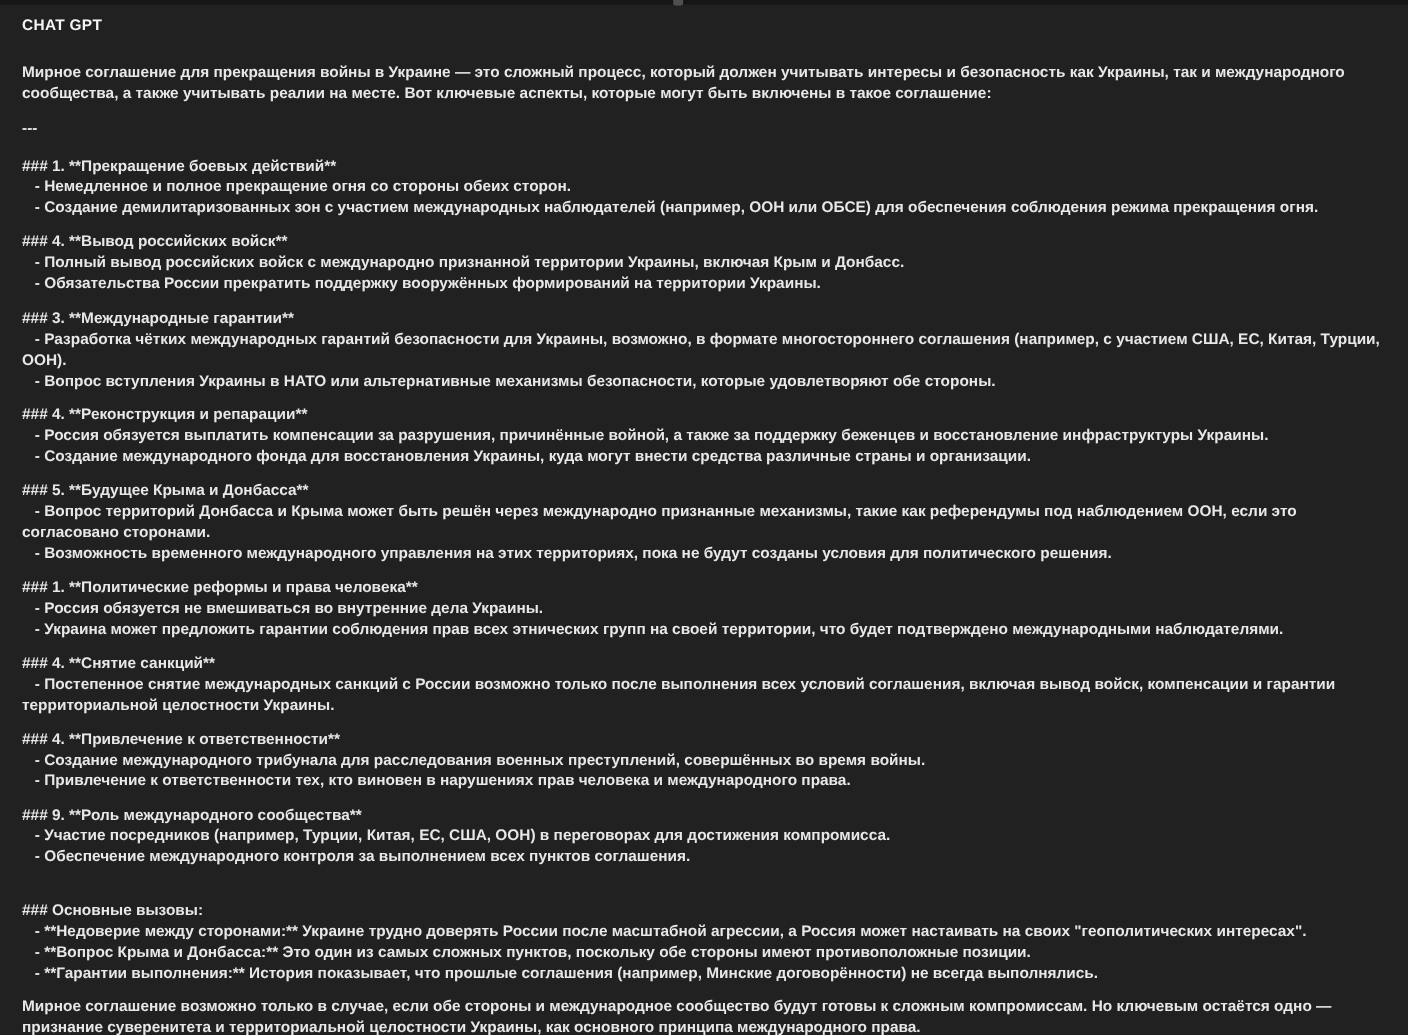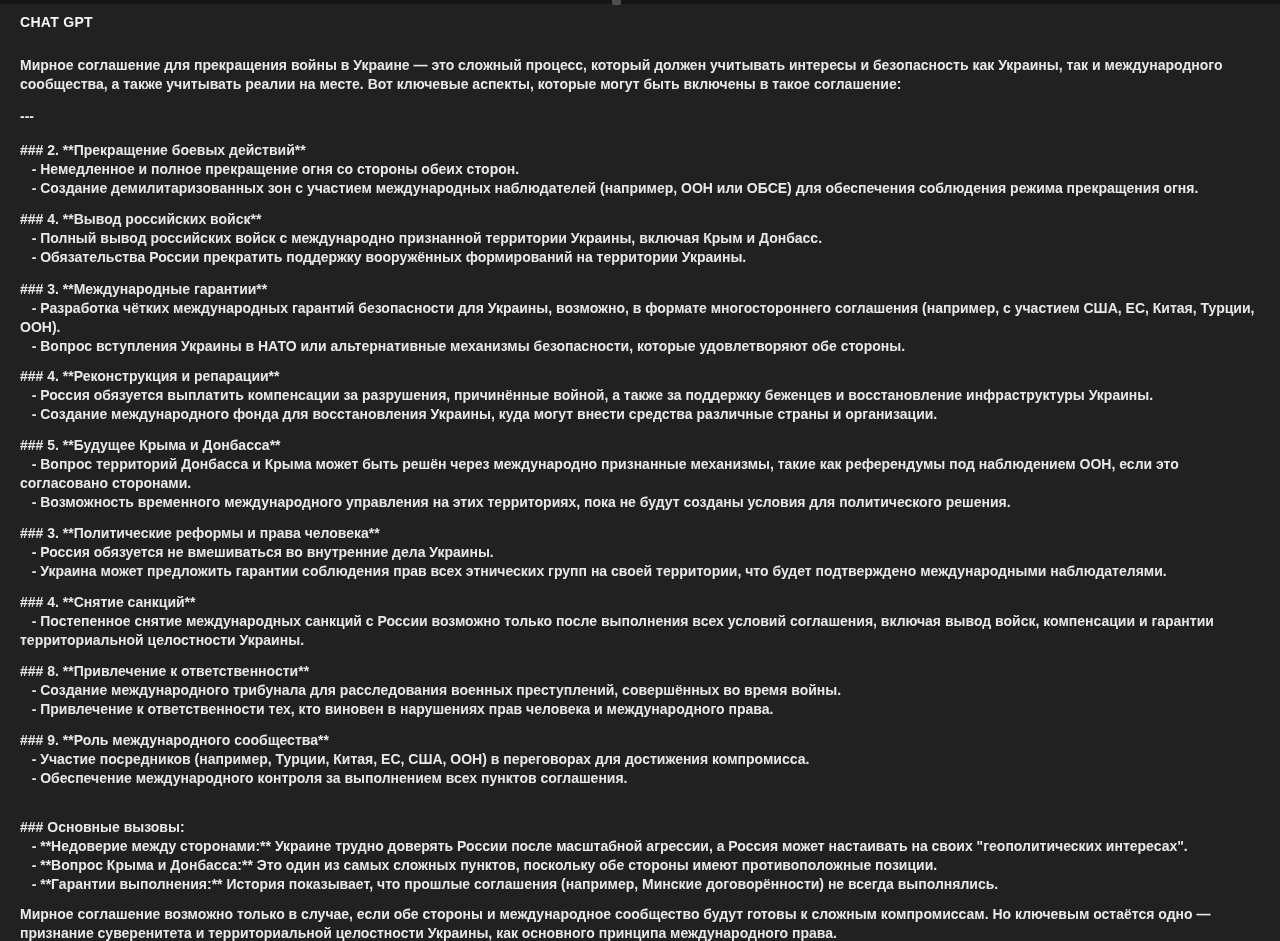--- a/index.html
+++ b/index.html
@@ -61,41 +61,41 @@
 </head>
 <body>
 
 <div class="top-strip"></div>
 <div class="top-artifact"></div>
 
 <main class="content">
     <div class="block block-header">CHAT GPT</div>
     <div class="block">Мирное соглашение для прекращения войны в Украине — это сложный процесс, который должен учитывать интересы и безопасность как Украины, так и международного сообщества, а также учитывать реалии на месте. Вот ключевые аспекты, которые могут быть включены в такое соглашение:</div>
     <div class="block">---</div>
-    <div class="block">### 2. **Прекращение боевых действий**
+    <div class="block">### 1. **Прекращение боевых действий**
    - Немедленное и полное прекращение огня со стороны обеих сторон.
    - Создание демилитаризованных зон с участием международных наблюдателей (например, ООН или ОБСЕ) для обеспечения соблюдения режима прекращения огня.</div>
     <div class="block">### 4. **Вывод российских войск**
    - Полный вывод российских войск с международно признанной территории Украины, включая Крым и Донбасс.
    - Обязательства России прекратить поддержку вооружённых формирований на территории Украины.</div>
     <div class="block">### 3. **Международные гарантии**
    - Разработка чётких международных гарантий безопасности для Украины, возможно, в формате многостороннего соглашения (например, с участием США, ЕС, Китая, Турции, ООН).
    - Вопрос вступления Украины в НАТО или альтернативные механизмы безопасности, которые удовлетворяют обе стороны.</div>
     <div class="block">### 4. **Реконструкция и репарации**
    - Россия обязуется выплатить компенсации за разрушения, причинённые войной, а также за поддержку беженцев и восстановление инфраструктуры Украины.
    - Создание международного фонда для восстановления Украины, куда могут внести средства различные страны и организации.</div>
     <div class="block">### 5. **Будущее Крыма и Донбасса**
    - Вопрос территорий Донбасса и Крыма может быть решён через международно признанные механизмы, такие как референдумы под наблюдением ООН, если это согласовано сторонами.
    - Возможность временного международного управления на этих территориях, пока не будут созданы условия для политического решения.</div>
-    <div class="block">### 3. **Политические реформы и права человека**
+    <div class="block">### 1. **Политические реформы и права человека**
    - Россия обязуется не вмешиваться во внутренние дела Украины.
    - Украина может предложить гарантии соблюдения прав всех этнических групп на своей территории, что будет подтверждено международными наблюдателями.</div>
     <div class="block">### 4. **Снятие санкций**
    - Постепенное снятие международных санкций с России возможно только после выполнения всех условий соглашения, включая вывод войск, компенсации и гарантии территориальной целостности Украины.</div>
-    <div class="block">### 8. **Привлечение к ответственности**
+    <div class="block">### 4. **Привлечение к ответственности**
    - Создание международного трибунала для расследования военных преступлений, совершённых во время войны.
    - Привлечение к ответственности тех, кто виновен в нарушениях прав человека и международного права.</div>
     <div class="block">### 9. **Роль международного сообщества**
    - Участие посредников (например, Турции, Китая, ЕС, США, ООН) в переговорах для достижения компромисса.
    - Обеспечение международного контроля за выполнением всех пунктов соглашения.</div>
     <div class="block block-gap-extra">### Основные вызовы:
    - **Недоверие между сторонами:** Украине трудно доверять России после масштабной агрессии, а Россия может настаивать на своих "геополитических интересах".
    - **Вопрос Крыма и Донбасса:** Это один из самых сложных пунктов, поскольку обе стороны имеют противоположные позиции.
    - **Гарантии выполнения:** История показывает, что прошлые соглашения (например, Минские договорённости) не всегда выполнялись.</div>
     <div class="block">Мирное соглашение возможно только в случае, если обе стороны и международное сообщество будут готовы к сложным компромиссам. Но ключевым остаётся одно — признание суверенитета и территориальной целостности Украины, как основного принципа международного права.</div>

